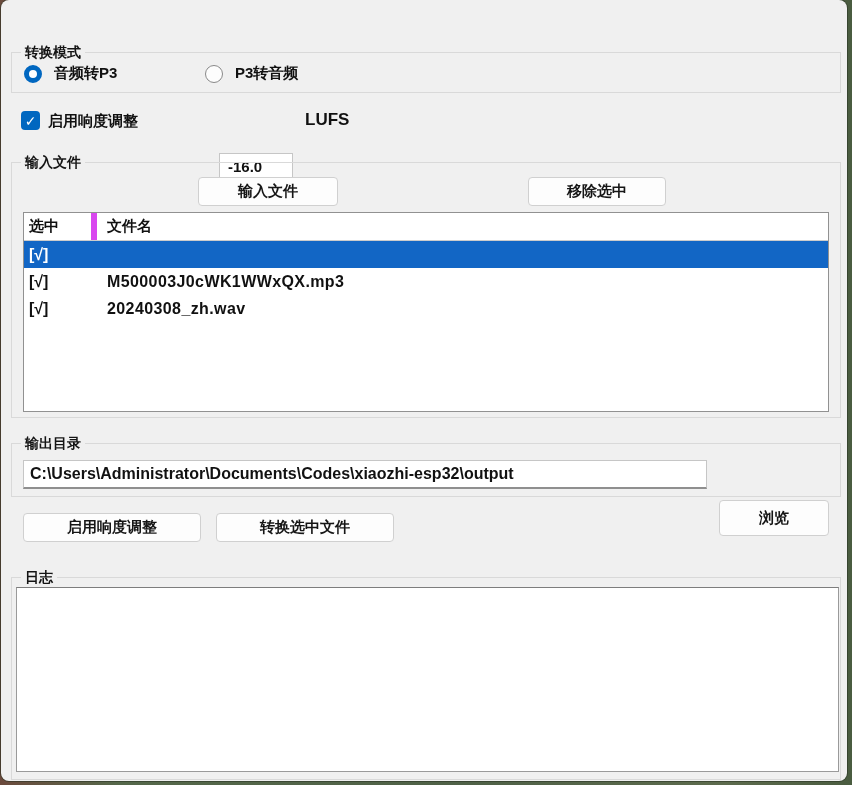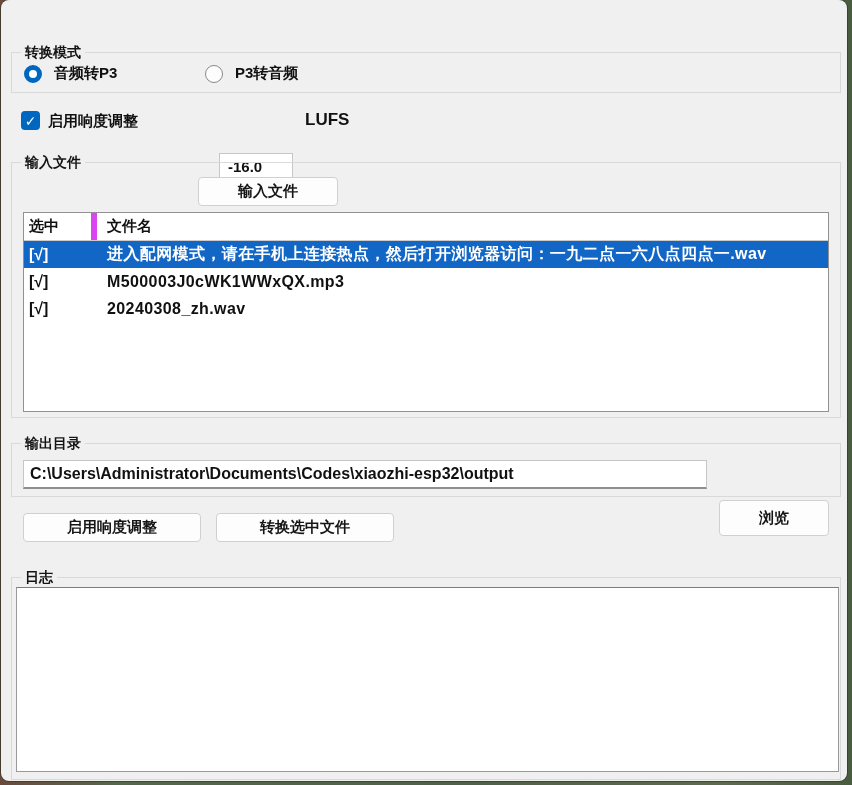--- a/index.html
+++ b/index.html
@@ -117,29 +117,29 @@
     <span>✓</span>
   </div>
   <span class="cb-label">启用响度调整</span>
   <input class="entry" id="lufs-entry" value="-16.0" style="">
   <span class="unit-label">LUFS</span>
 
   <div class="group" id="input-group">
     <span class="group-label">输入文件</span>
   </div>
   <div class="btn" id="btn-select">输入文件</div>
+  <div class="btn" id="btn-remove">移除选中</div>
 
   <div class="filetable">
     <div class="thead">
       <div class="th th-checked">选中</div>
       <div class="th th-name">文件名</div>
     </div>
     <div class="trow selected">
       <div class="td-checked">[√]</div>
-      <div class="td-name">进入配网模式，请在手机上连接热点，然后打开浏览器访问：一九二点一六八点四点一.wav</div>
     </div>
     <div class="trow">
       <div class="td-checked">[√]</div>
       <div class="td-name">M500003J0cWK1WWxQX.mp3</div>
     </div>
     <div class="trow">
       <div class="td-checked">[√]</div>
       <div class="td-name">20240308_zh.wav</div>
     </div>
   </div>

